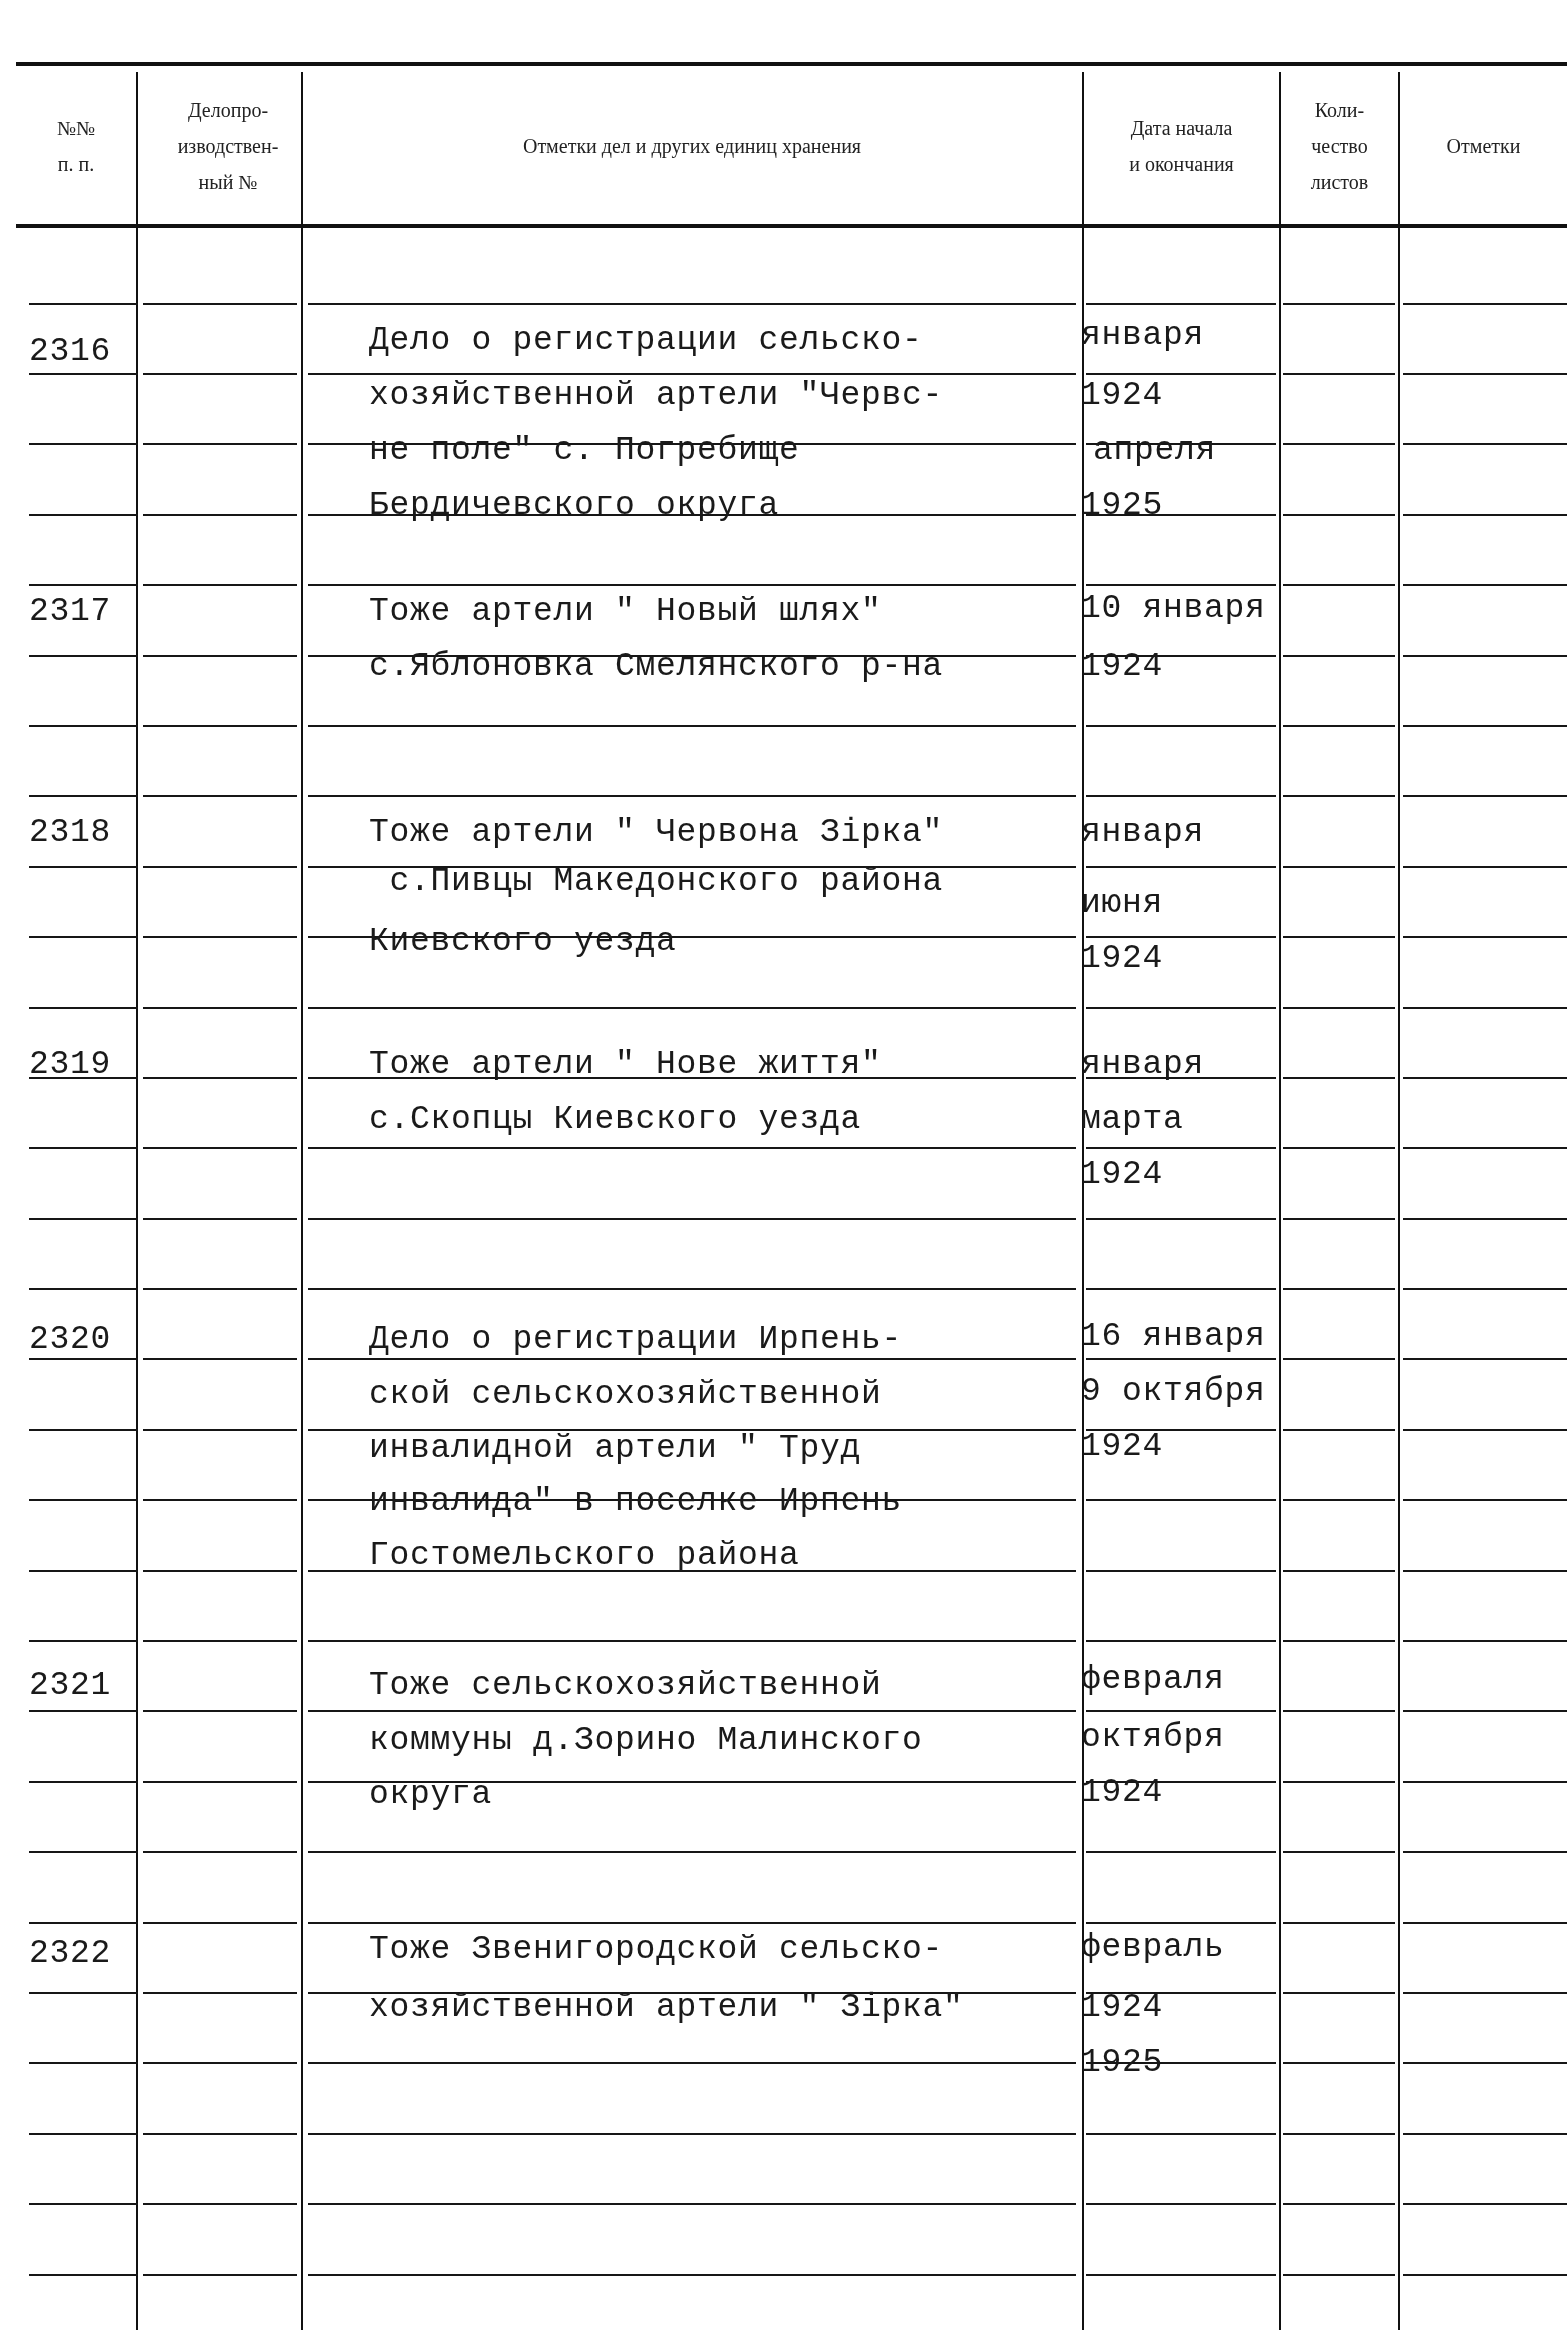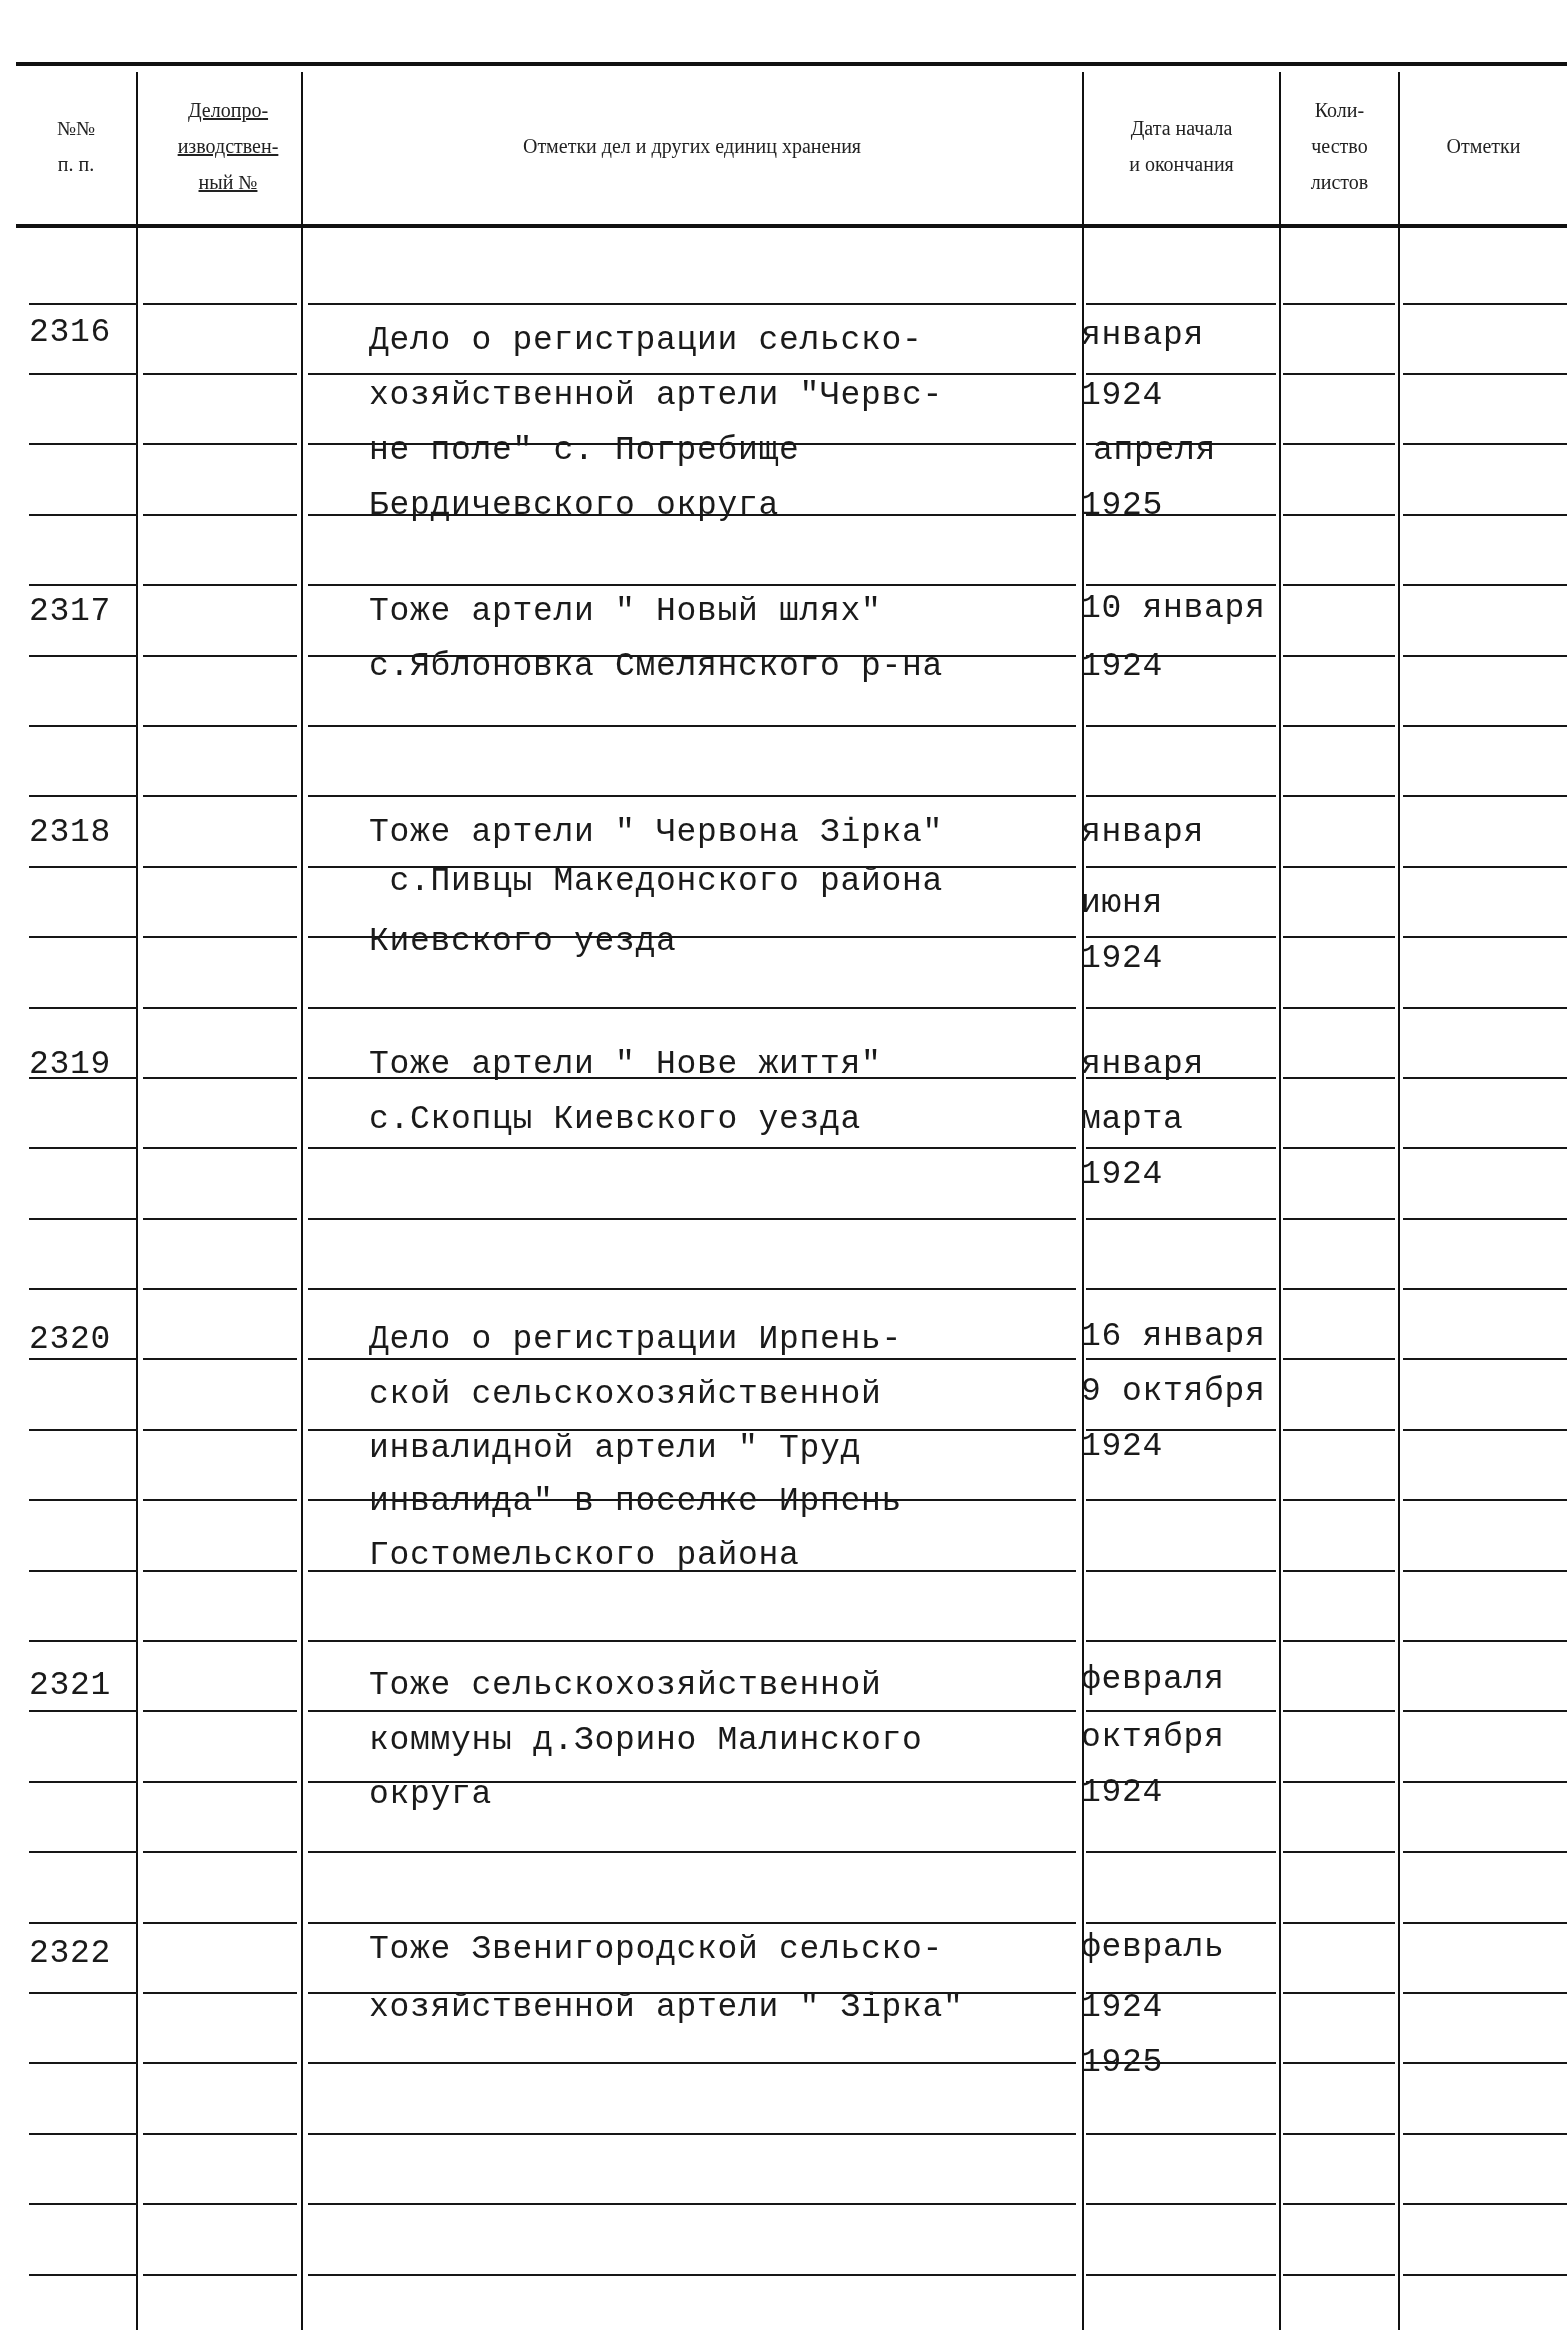--- a/index.html
+++ b/index.html
@@ -47,21 +47,21 @@
   <div class="rule-thick rule-head"></div>
 
   <div class="vline" style="left:136px; top:72px; height:2258px;"></div>
   <div class="vline" style="left:301px; top:72px; height:2258px;"></div>
   <div class="vline" style="left:1082px; top:72px; height:2258px;"></div>
   <div class="vline" style="left:1279px; top:72px; height:2258px;"></div>
   <div class="vline" style="left:1398px; top:72px; height:2258px;"></div>
 
   <div class="hcell" style="left:16px; width:120px;">№№
 п. п.</div>
-  <div class="hcell" style="left:138px; width:180px;text-decoration:underline;">Делопро-
+  <div class="hcell" style="left:138px; width:180px;">Делопро-
 изводствен-
 ный №</div>
   <div class="hcell" style="left:303px; width:778px;">Отметки дел и других единиц хранения</div>
   <div class="hcell" style="left:1084px; width:195px;">Дата начала
 и окончания</div>
   <div class="hcell" style="left:1281px; width:117px;">Коли-
 чество
 листов</div>
   <div class="hcell" style="left:1400px; width:167px;">Отметки</div>
 
@@ -236,21 +236,21 @@
       <div class="hline" style="left: 1403px; width: 164px; top: 2203px;"></div>
       <div class="hline" style="left: 29px; width: 109px; top: 2274px;"></div>
       <div class="hline" style="left: 143px; width: 154px; top: 2274px;"></div>
       <div class="hline" style="left: 308px; width: 768px; top: 2274px;"></div>
       <div class="hline" style="left: 1086px; width: 190px; top: 2274px;"></div>
       <div class="hline" style="left: 1283px; width: 112px; top: 2274px;"></div>
       <div class="hline" style="left: 1403px; width: 164px; top: 2274px;"></div>
     </div>
 
   <div>
-    <div class="tw num" style="top:305px;">2316</div>
+    <div class="tw num" style="top:324px;">2316</div>
     <div class="tw title" style="top:313px;">Дело о регистрации сельско-</div>
     <div class="tw title" style="top:368px;">хозяйственной артели "Червс-</div>
     <div class="tw title" style="top:423px;">не поле" с. Погребище</div>
     <div class="tw title" style="top:478px;">Бердичевского округа</div>
     <div class="tw date" style="top:308px;">января</div>
     <div class="tw date" style="top:368px;">1924</div>
     <div class="tw date" style="top:423px;margin-left:12px;">апреля</div>
     <div class="tw date" style="top:478px;">1925</div>
   </div>
 

